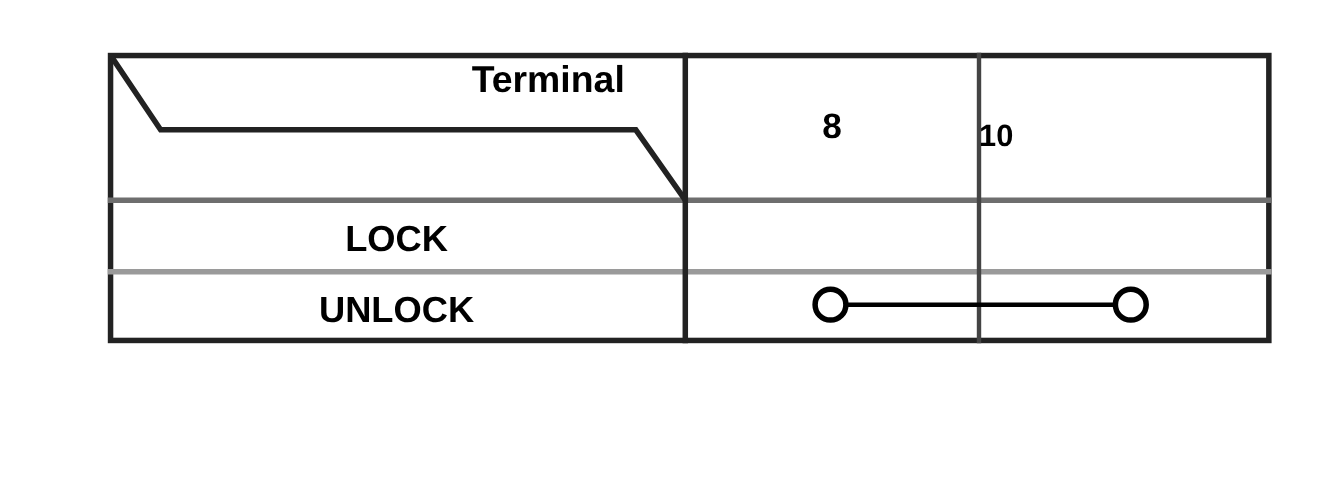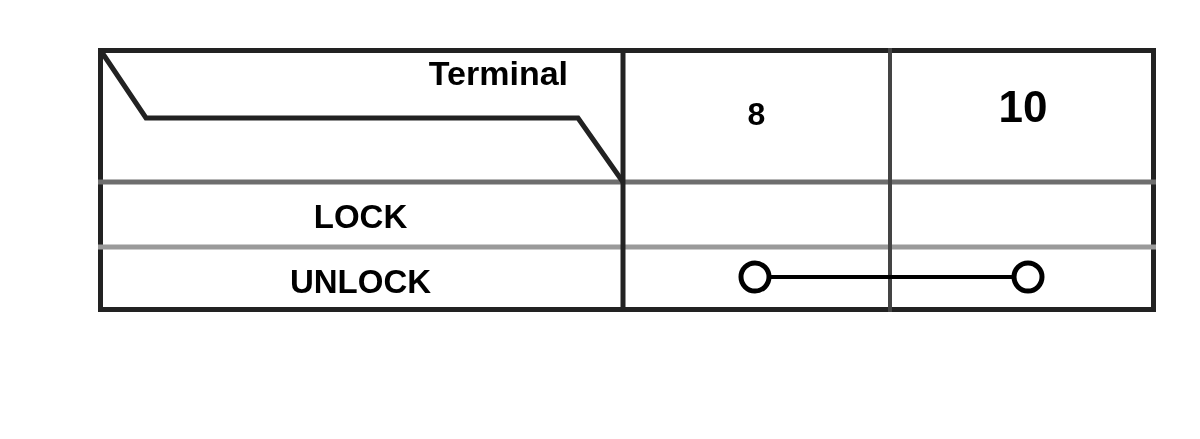--- a/index.html
+++ b/index.html
@@ -62,24 +62,23 @@
   #col-head-8 {
     left: 525px;
     top: 50px;
     width: 267px;
     text-align: center;
     font-size: 32px;
   }
 
   #col-head-10 {
     left: 792px;
-    top: 37px;
+    top: 62px;
     width: 266px;
-    text-align: center;
-    font-size: 44px;
+    font-size: 28px;
   }
 
   #row-label-lock {
     left: 0;
     top: 152px;
     width: 525px;
     text-align: center;
     font-size: 33px;
   }
 

